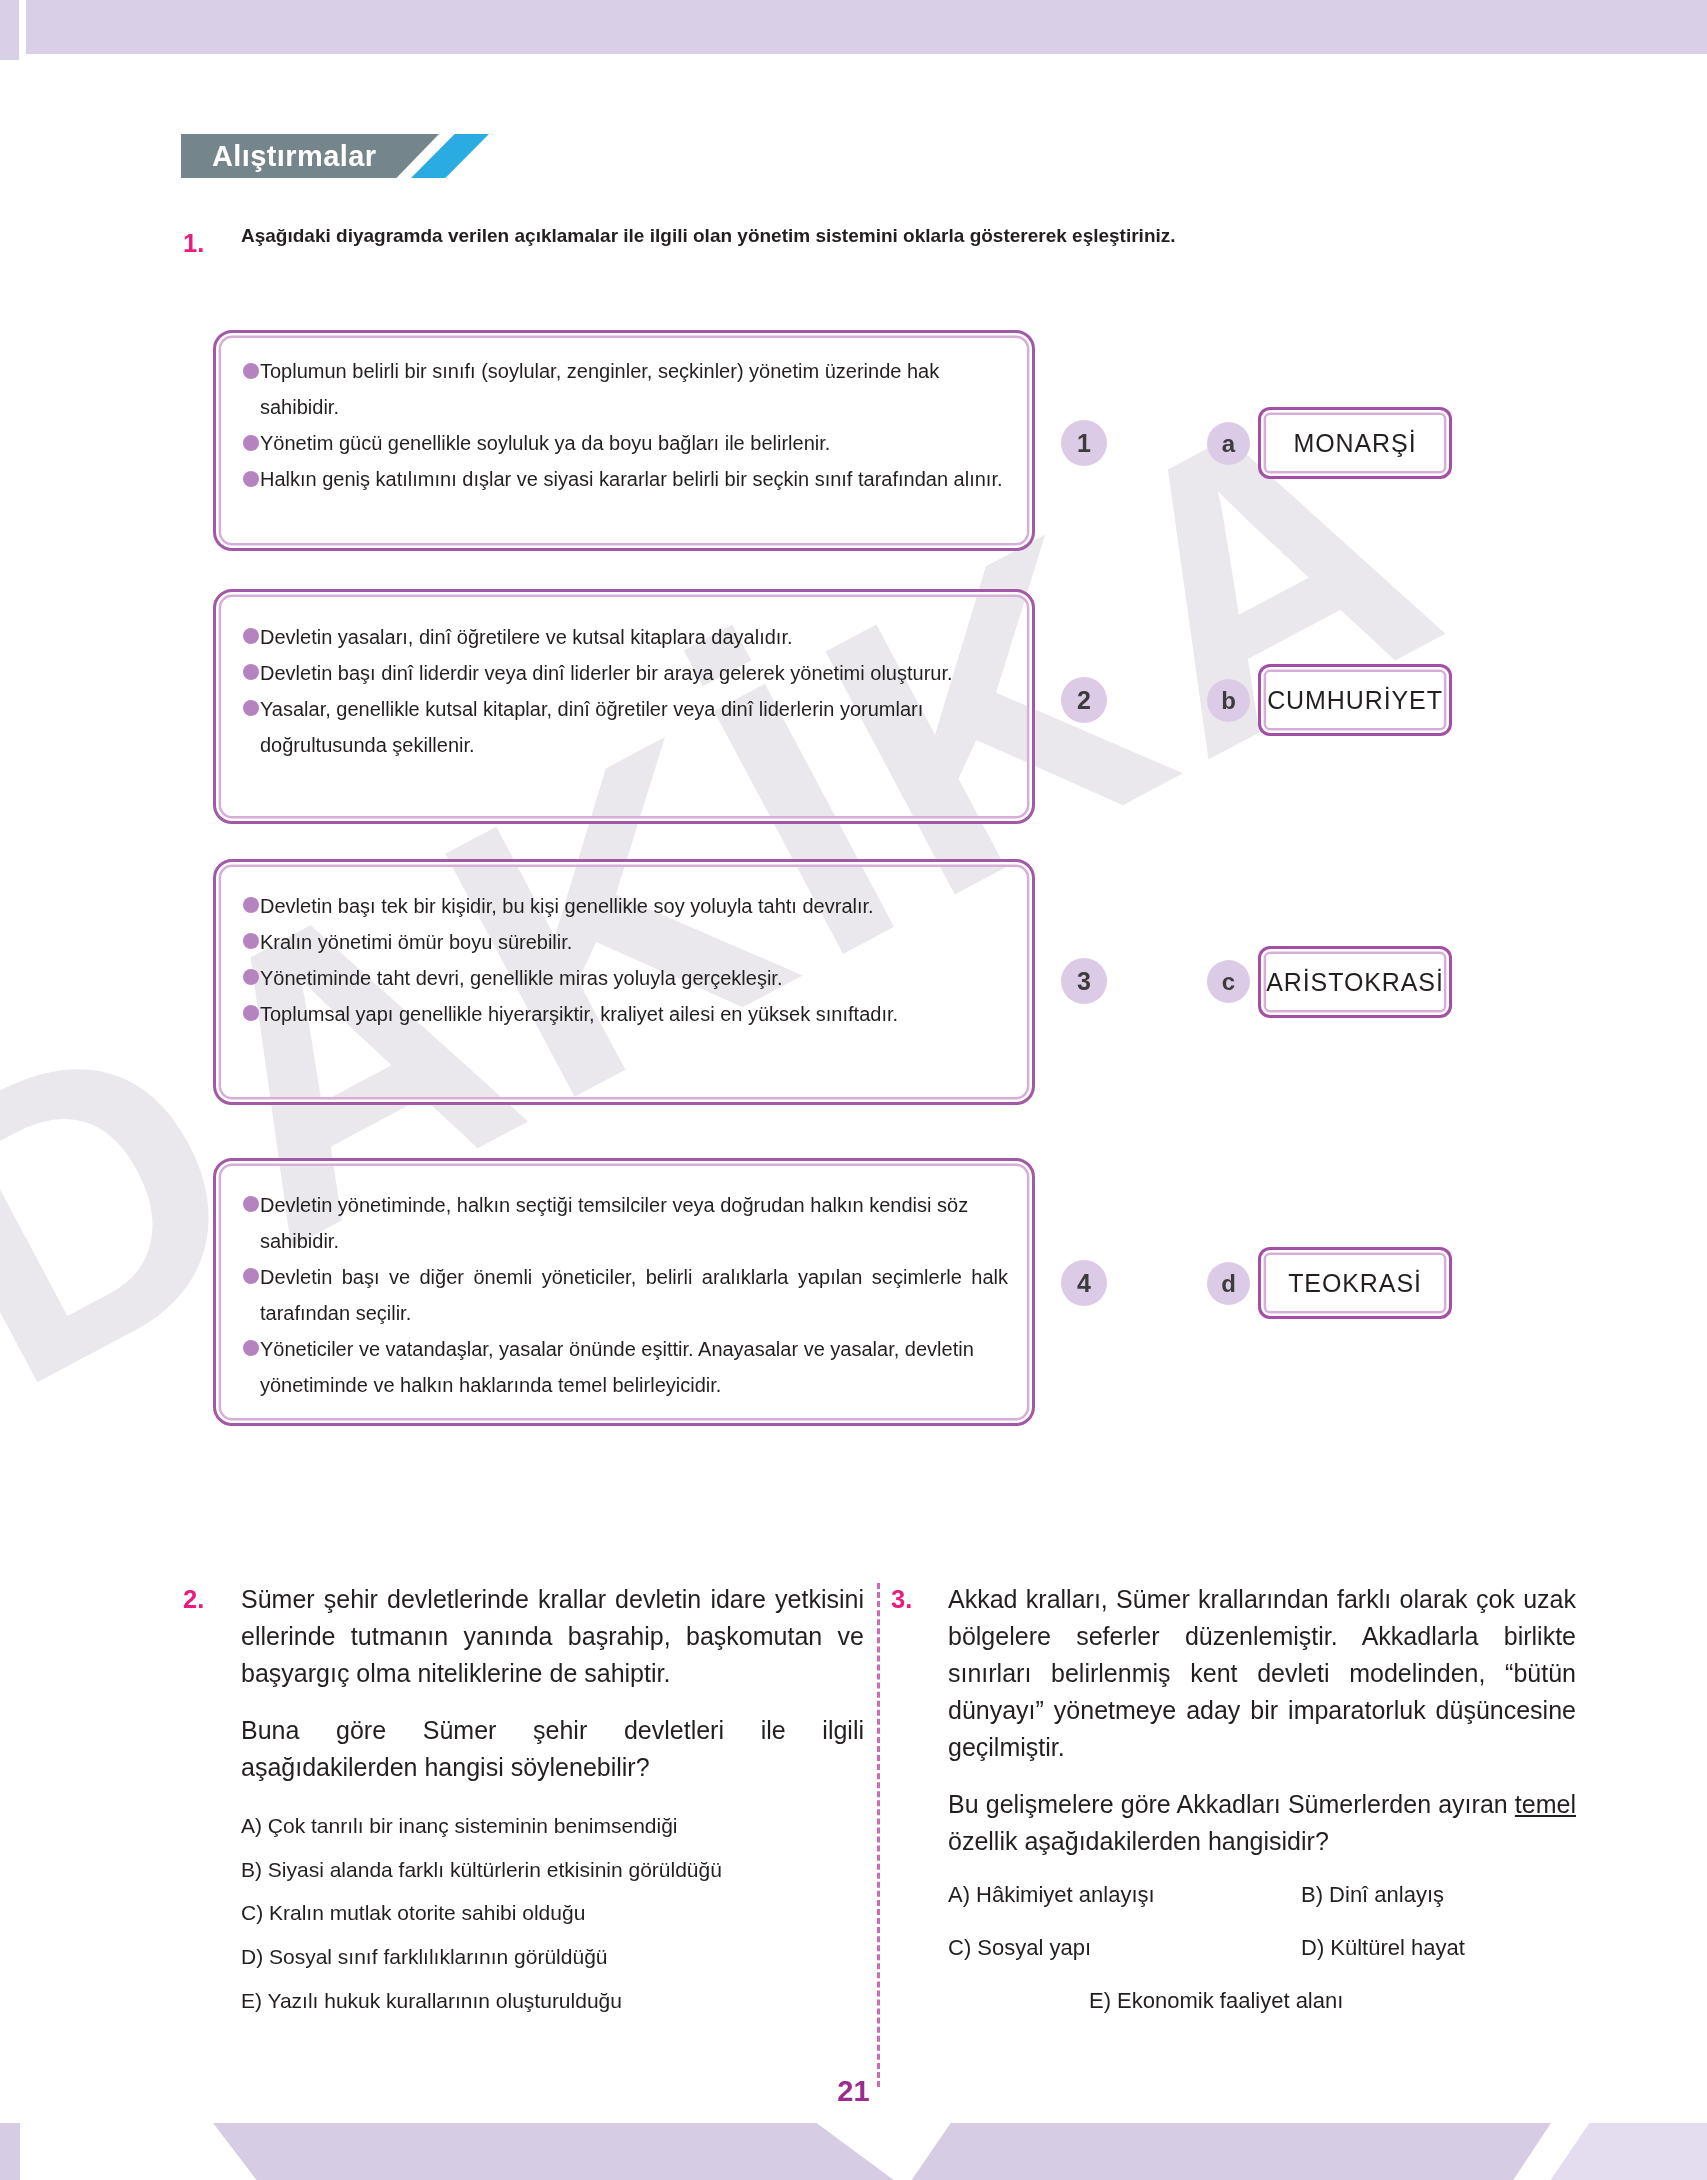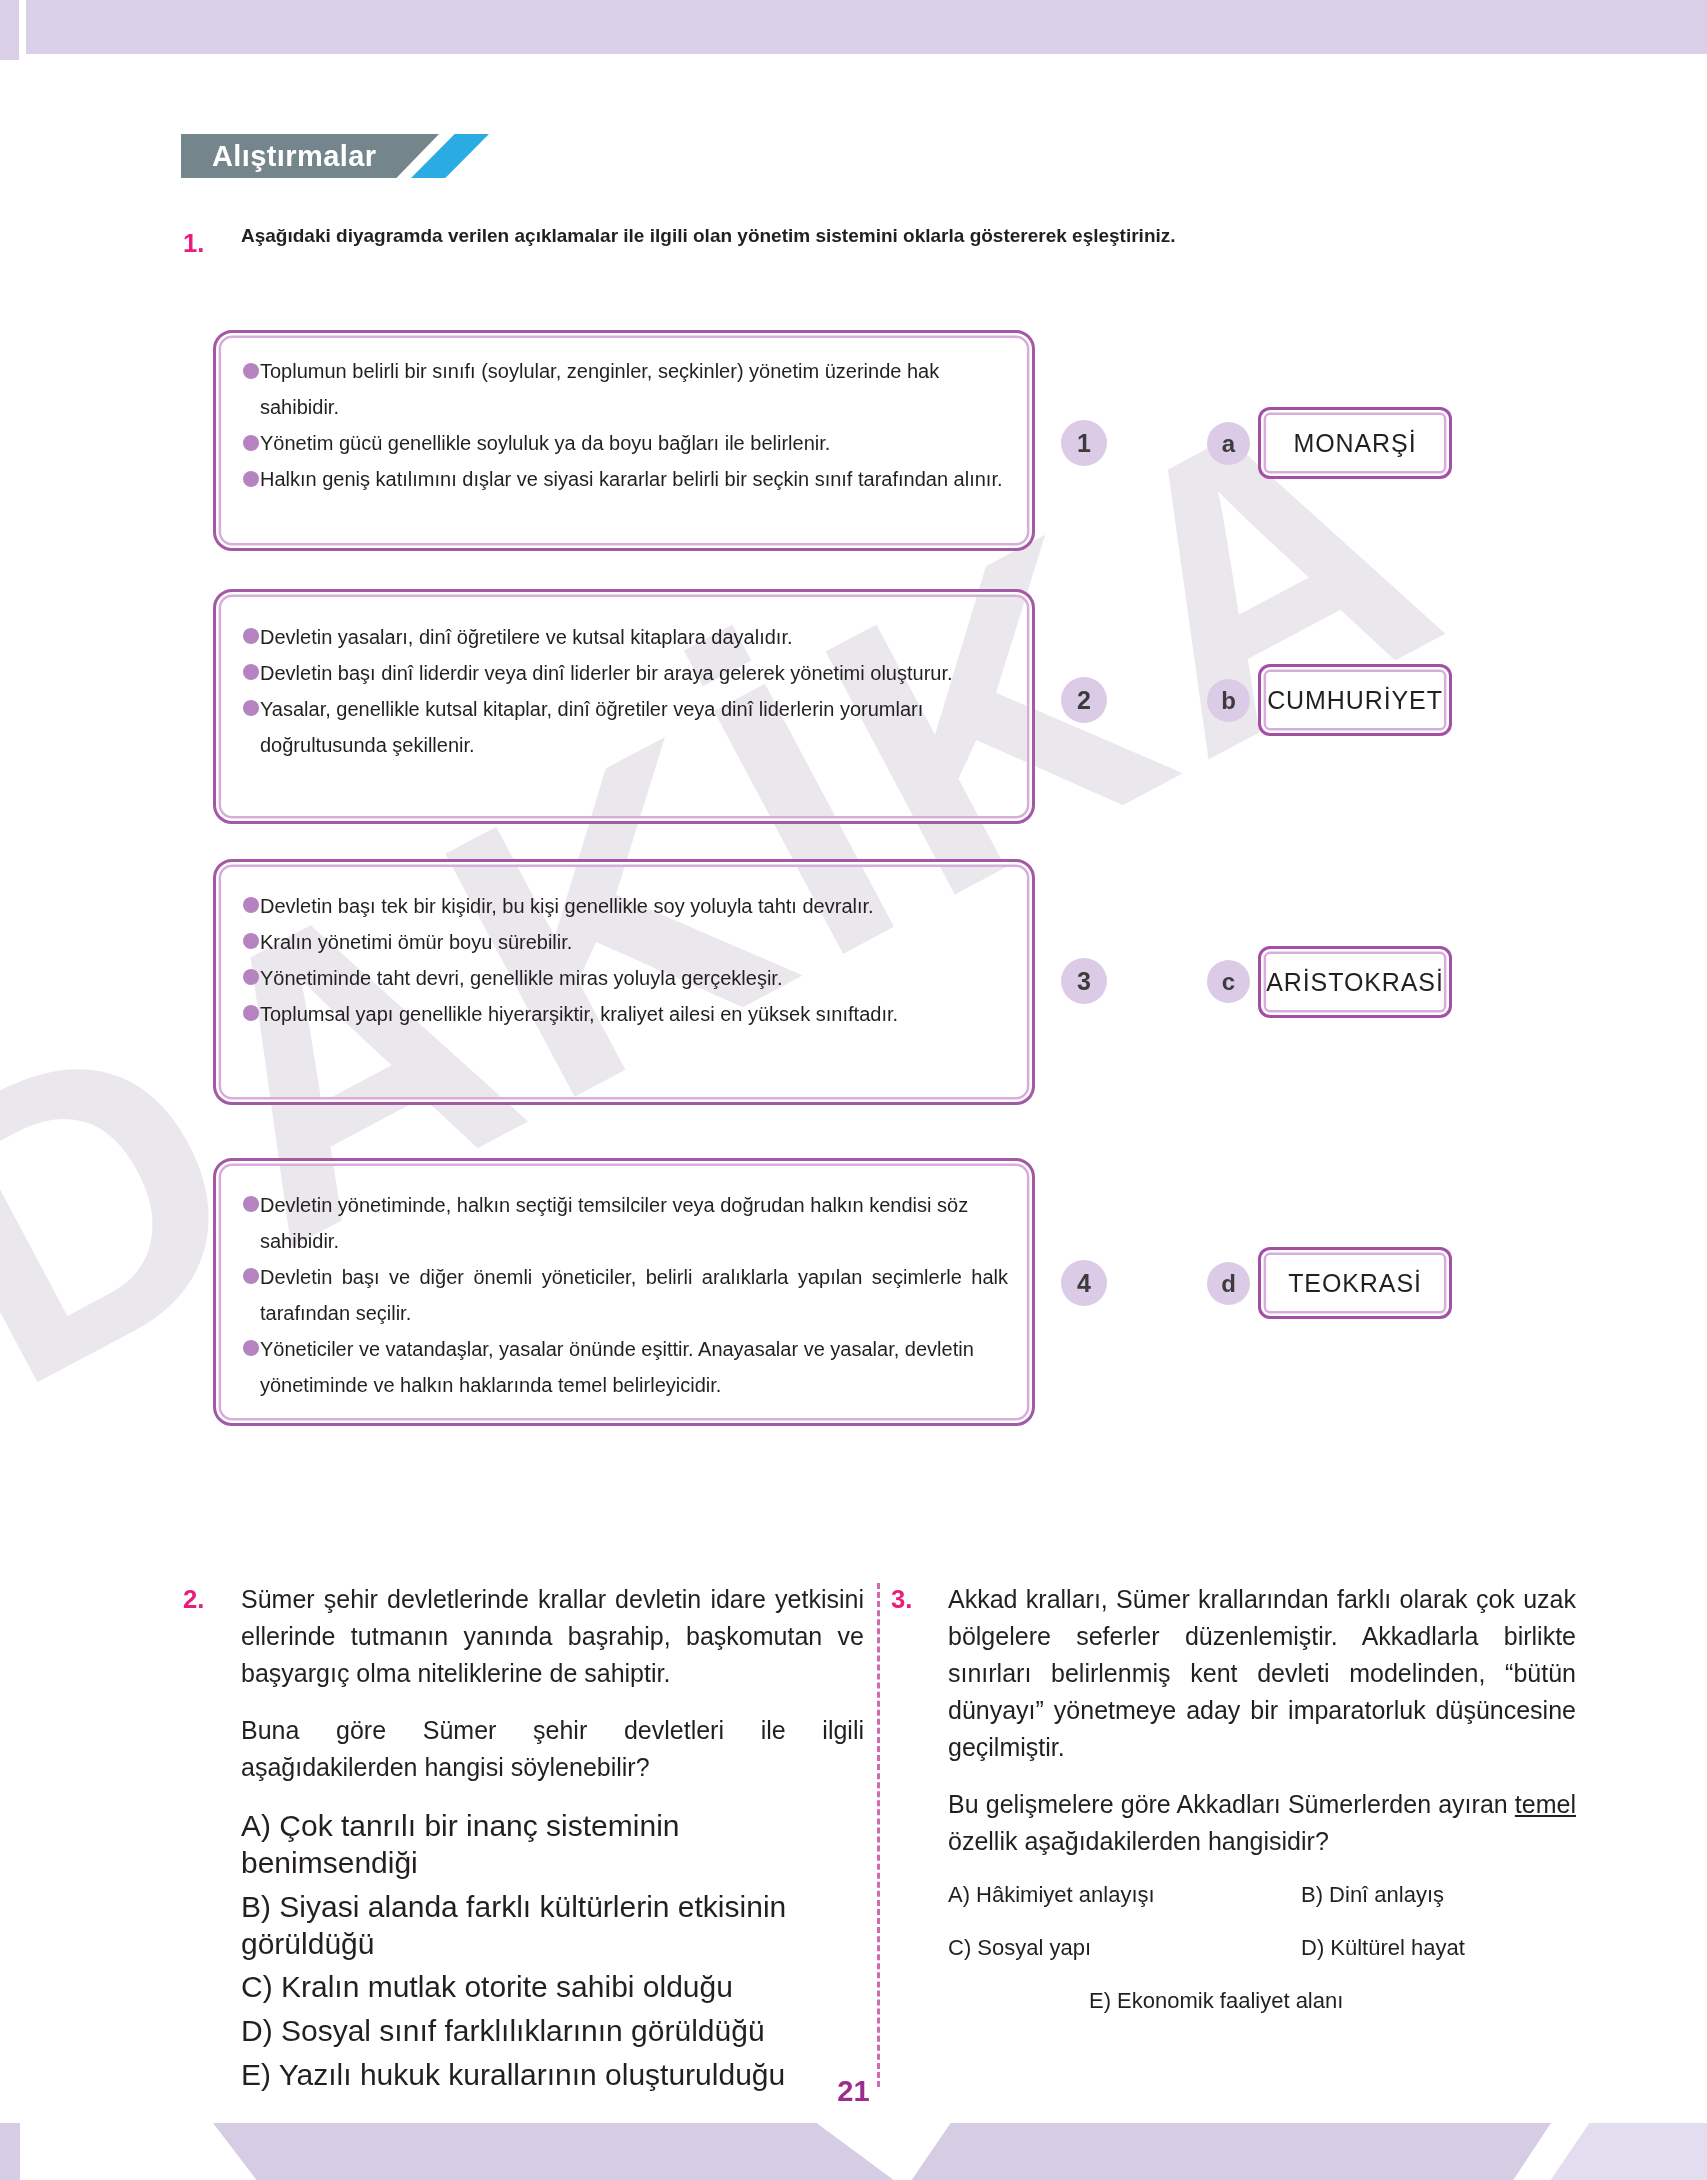--- a/index.html
+++ b/index.html
@@ -65,21 +65,21 @@
   }
   
   .vd{position:absolute;left:877px;top:1583px;height:504px;border-left:3.4px dashed #cf6ab3;z-index:2}
   .qwrap{position:absolute;top:1581px;z-index:2}
   .q2wrap{left:241px;width:623px}
   .q3wrap{left:948px;width:628px}
   .para{font-size:25px;line-height:37px;text-align:justify}
   .stem{font-size:25px;line-height:37px;font-weight:normal;text-align:justify;margin-top:20.4px}
   .stem .ul{text-decoration:underline}
   .opts{margin-top:20.4px}
-  .opt{font-size:30px;line-height:37px;margin-top:6.8px}
+  .opt{font-size:21px;line-height:37px;margin-top:6.8px}
   .q3grid{margin-top:5px;font-size:22px;line-height:37px}
   .q3row{position:relative;margin-top:16px}
   .q3row .colB{position:absolute;left:353px;top:0}
   .q3rowE{margin-top:16px;padding-left:141px}
   .pageno{position:absolute;left:0;right:0;top:2075px;text-align:center;
           font-size:29px;font-weight:bold;color:#9c2c90;z-index:2}
 </style>
 </head>
 <body>
 

